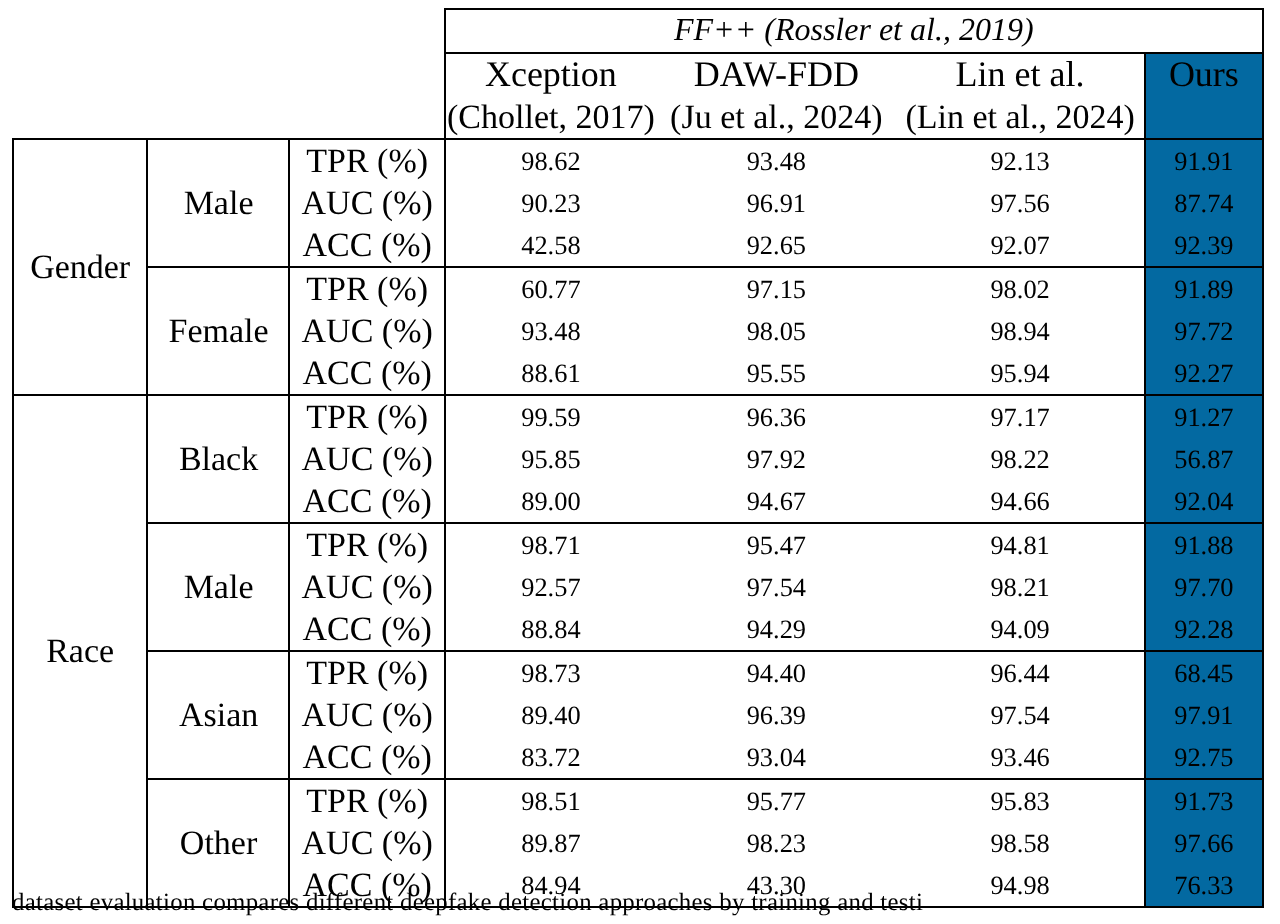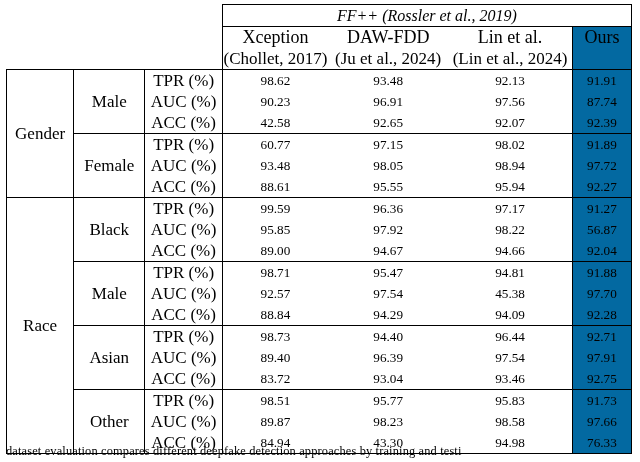--- a/index.html
+++ b/index.html
@@ -181,37 +181,37 @@
           <td class="rowlabel br">TPR (%)</td>
           <td class="bold">98.71</td>
           <td class="">95.47</td>
           <td class="">94.81</td>
           <td class="ours-col bl br">91.88</td>
         </tr>
         <tr>
           <td class="rowlabel br">AUC (%)</td>
           <td class="">92.57</td>
           <td class="">97.54</td>
-          <td class="bold">45.38</td>
+          <td class="bold">98.21</td>
           <td class="ours-col bl br">97.70</td>
         </tr>
         <tr>
           <td class="rowlabel br thin-bb">ACC (%)</td>
           <td class="thin-bb">88.84</td>
           <td class="bold thin-bb">94.29</td>
           <td class="thin-bb">94.09</td>
           <td class="ours-col bl br thin-bb">92.28</td>
         </tr>
         <tr>
           <td rowspan="3" class="rowlabel br thin-bb">Asian</td>
           <td class="rowlabel br">TPR (%)</td>
           <td class="bold">98.73</td>
           <td class="">94.40</td>
           <td class="">96.44</td>
-          <td class="ours-col bl br">92.71</td>
+          <td class="ours-col bl br">68.45</td>
         </tr>
         <tr>
           <td class="rowlabel br">AUC (%)</td>
           <td class="">89.40</td>
           <td class="">96.39</td>
           <td class="">97.54</td>
           <td class="bold ours-col bl br">97.91</td>
         </tr>
         <tr>
           <td class="rowlabel br thin-bb">ACC (%)</td>

